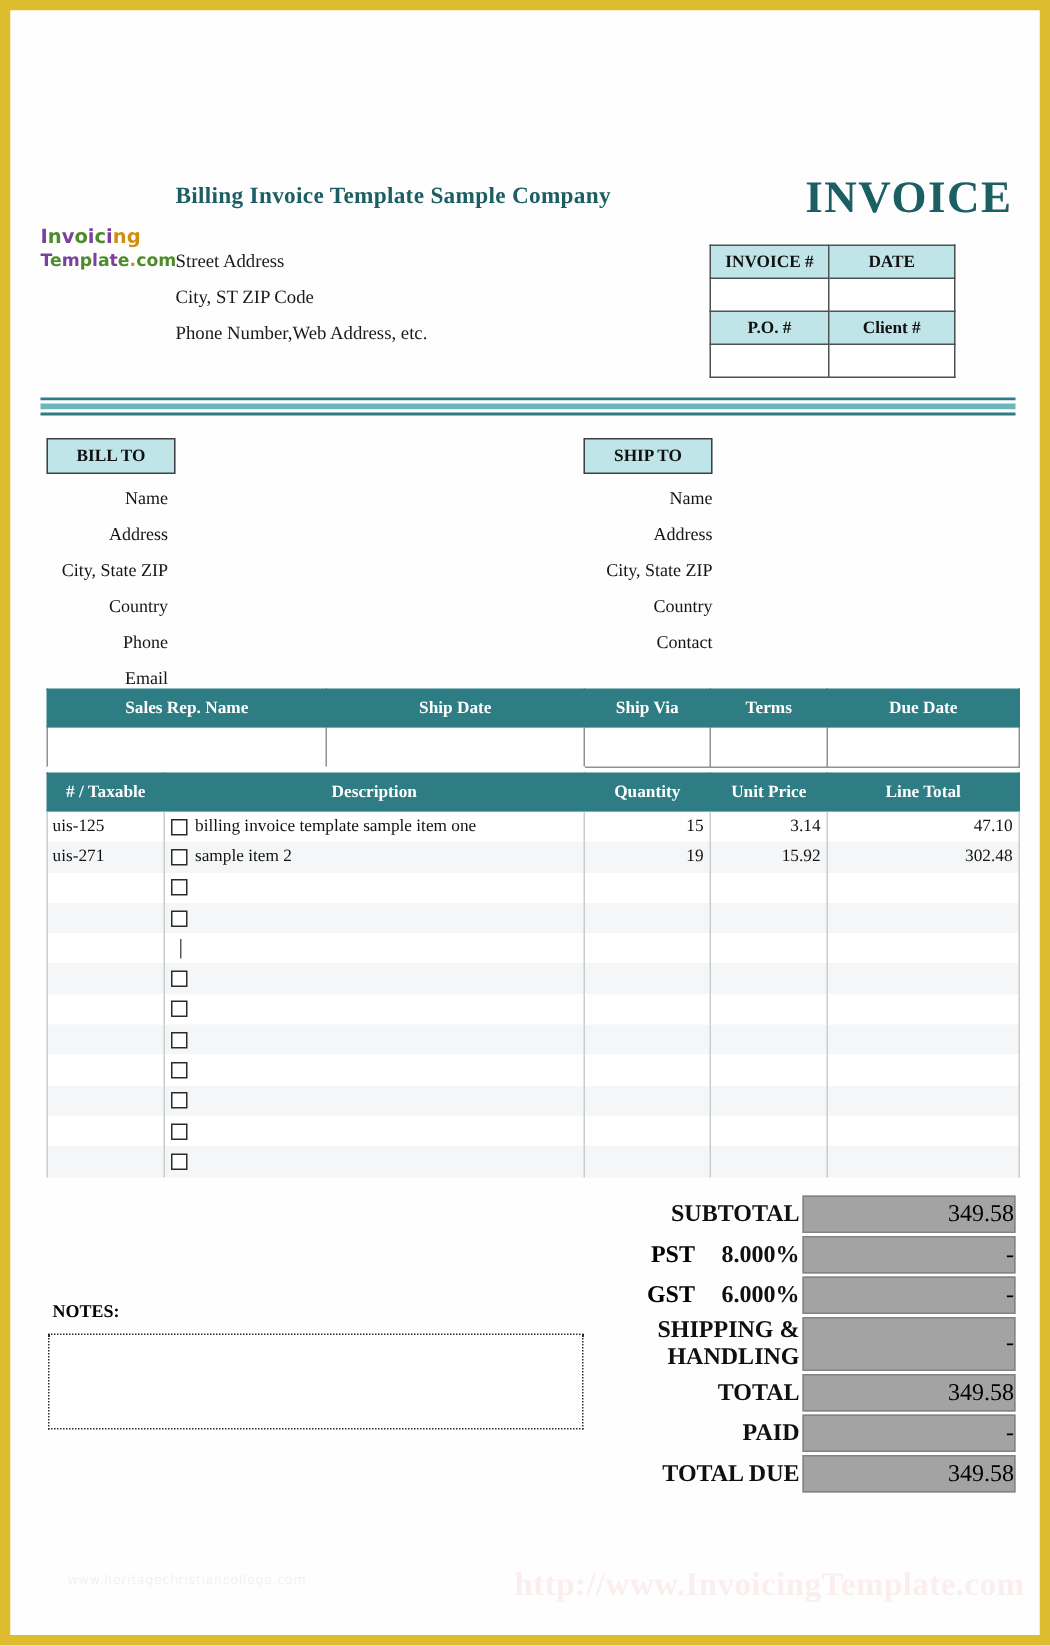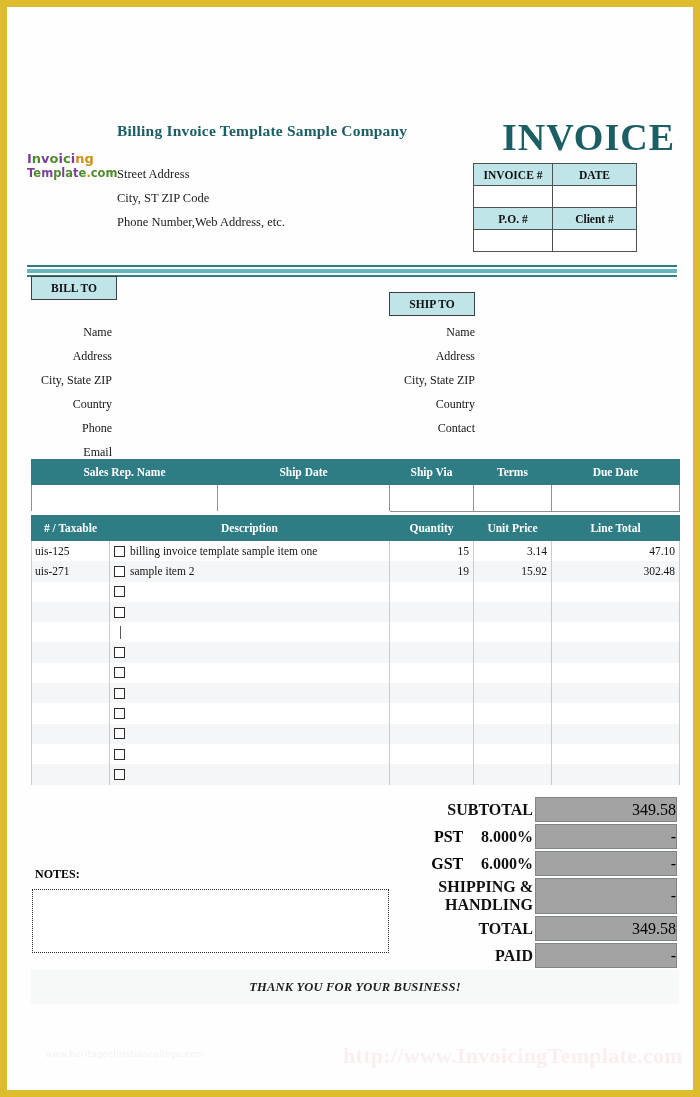--- a/index.html
+++ b/index.html
@@ -36,21 +36,21 @@
     font-size:15.5px;font-weight:bold;color:#1b5e63;
     letter-spacing:.2px;white-space:nowrap;
   }
   .addr{position:absolute;left:110px;font-size:12.5px;color:#1a1a1a;}
   .addr1{top:160px;}
   .addr2{top:184px;}
   .addr3{top:208px;}
 
   .invoice-word{
     position:absolute;right:18px;top:108px;
-    font-size:38px;font-weight:bold;color:#1b5e63;
+    font-size:30px;font-weight:bold;color:#1b5e63;
     letter-spacing:1px;
   }
 
   .inv-tbl{
     position:absolute;left:466px;top:156px;
     width:164px;border-collapse:collapse;
     table-layout:fixed;
   }
   .inv-tbl td{
     border:1px solid #4c5153;
@@ -68,21 +68,21 @@
   .bar-gap{height:2px;background:#fefefe;}
   .bar-b{height:4px;background:#69b6bd;}
 
   
   .boxlbl{
     position:absolute;
     width:84px;height:22px;line-height:22px;
     background:#bfe5e9;border:1px solid #3b4042;
     text-align:center;font-size:11.5px;font-weight:bold;color:#101010;
   }
-  .billto{left:24px;top:269px;font-family:Liberation Serif, serif;}
+  .billto{left:24px;top:285px;font-family:Liberation Serif, serif;}
   .shipto{left:382px;top:285px;}
   .addrcol{position:absolute;font-size:12px;color:#141414;text-align:right;}
   .billcol{left:0px;top:313px;width:105px;}
   .shipcol{left:360px;top:313px;width:108px;}
   .addrcol div{height:24px;line-height:24px;}
 
   
   table.grid{border-collapse:collapse;table-layout:fixed;padding-left:43px;}
   .srep{position:absolute;left:24px;top:452px;width:648px;}
   .srep th{
@@ -464,18 +464,17 @@
           <tr>
             <td class="tlbl" colspan="2">TOTAL DUE</td>
             <td class="tval">349.58</td>
           </tr>
         </tbody>
   </table>
 
   <div class="notes-lbl">NOTES:</div>
   <div class="notes-box"></div>
 
-  <div class="thanks">THANK YOU FOR YOUR BUSINESS!</div>
   <div class="wm-left">www.heritagechristiancollege.com</div>
   <div class="wm-right">http://www.InvoicingTemplate.com</div>
 
 </div>
 </div>
 
 </body></html>

